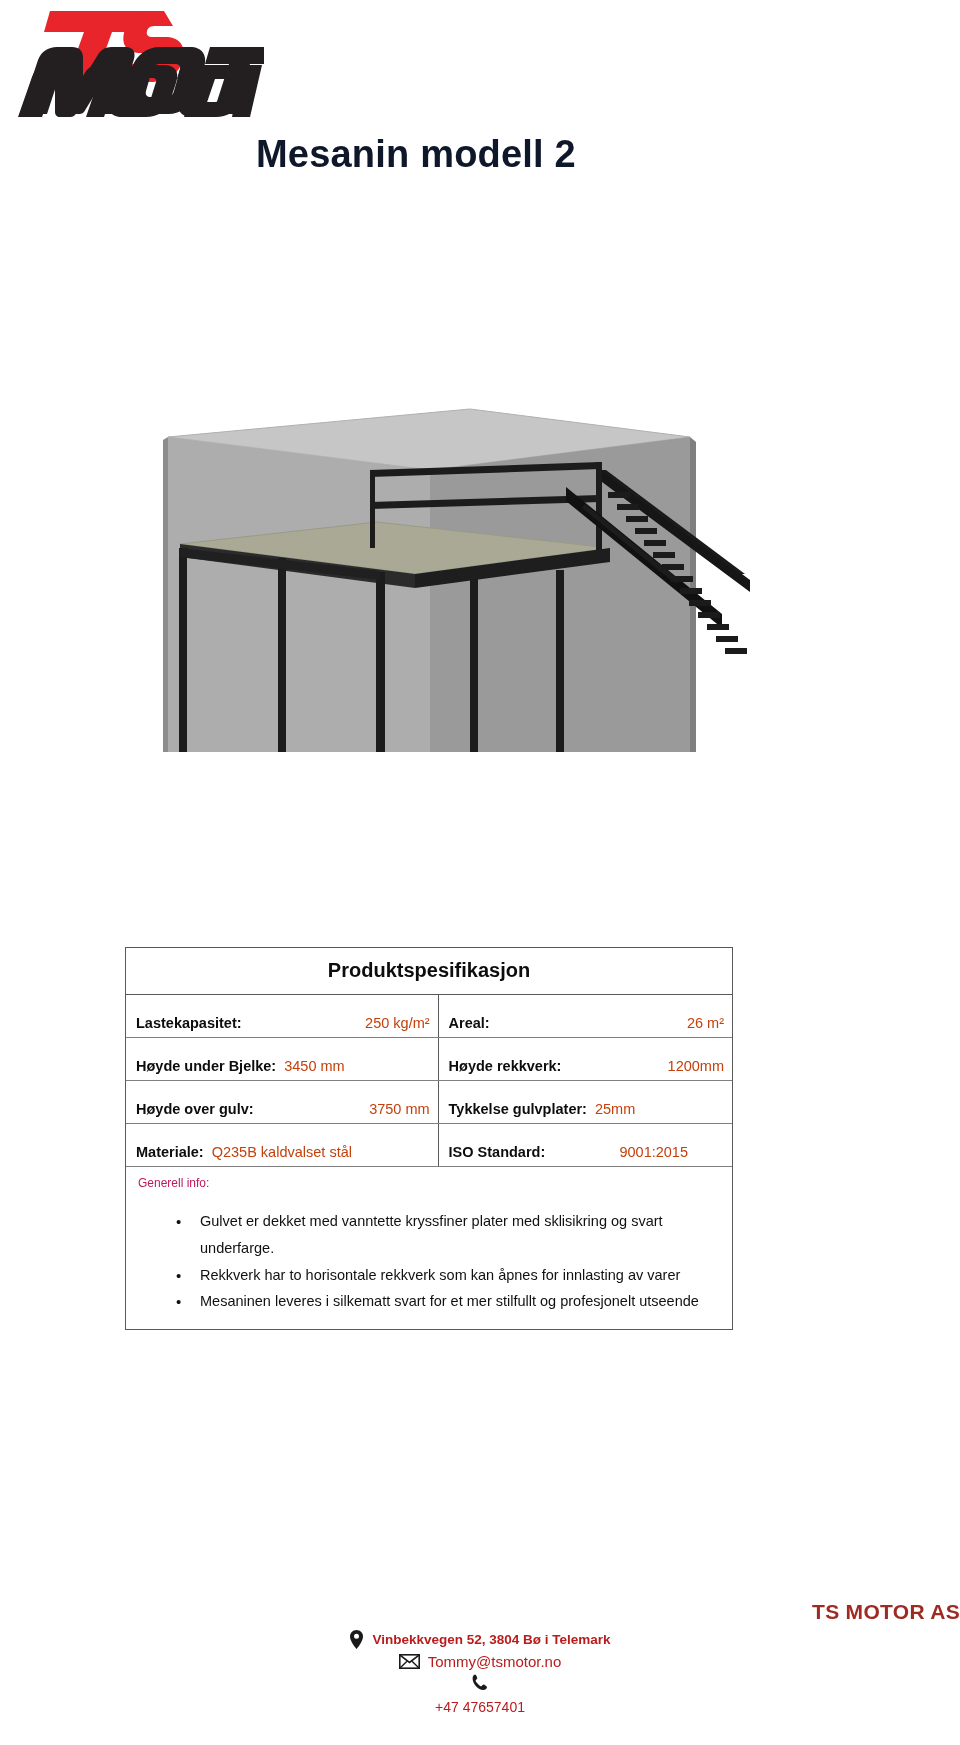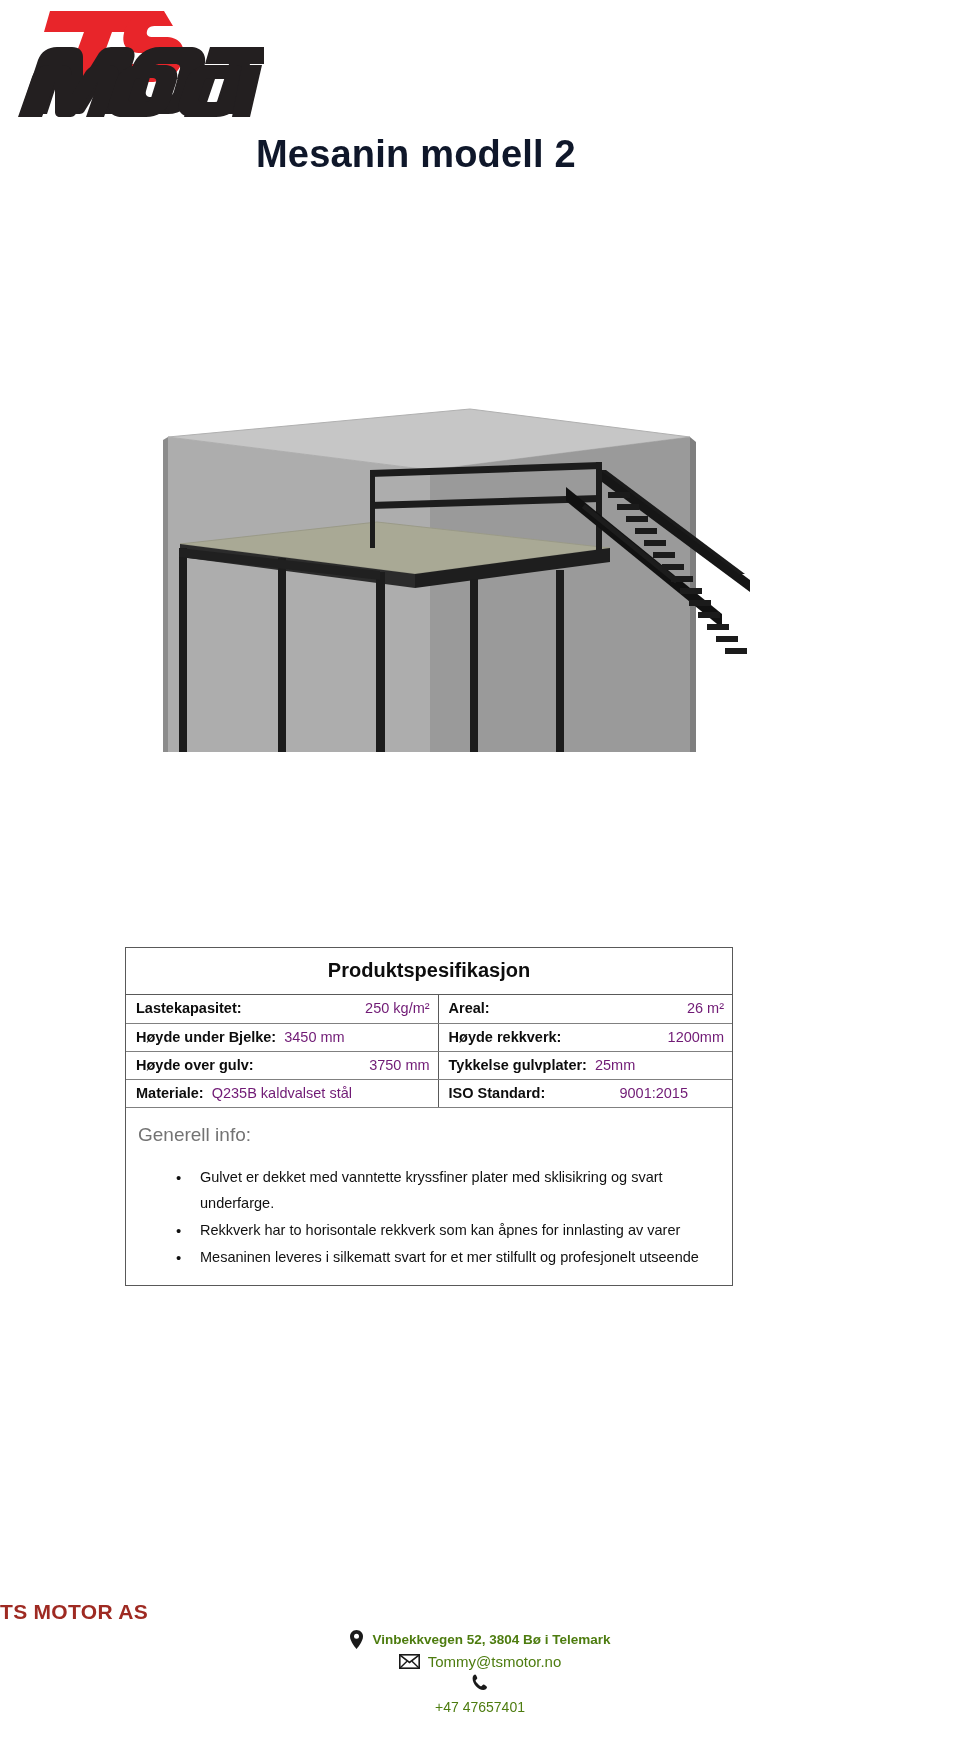--- a/index.html
+++ b/index.html
@@ -76,34 +76,34 @@
     vertical-align: middle;
     height: 28px;
   }
   td.cell-l { border-right: 1px solid #595959; }
   .kv {
     display: flex;
     align-items: baseline;
     padding-left: 10px;
     padding-right: 8px;
     white-space: nowrap;
+    margin-top: 15px;
   }
   .kv.spread { justify-content: space-between; }
   .k { font-weight: bold; color: #0d0d0d; }
-  .v { font-weight: normal; color: #701a75; }
+  .v { font-weight: normal; color: #c2410c; }
   .kv.tight .v { margin-left: 8px; }
 
   
   .geninfo {
     padding: 9px 0 0 12px;
   }
   .geninfo-label {
-    font-size: 19px;
-    color: #737373;
-    margin-top: 7px;
+    font-size: 12px;
+    color: #be185d;
   }
   ul.bullets {
     margin: 18px 0 14px 0;
     padding-left: 62px;
     list-style: none;
   }
   ul.bullets li {
     font-size: 14.5px;
     line-height: 1.85;
     color: #111;
@@ -119,37 +119,37 @@
     font-size: 15px;
     color: #111;
   }
 
   
   .footer {
     position: absolute;
     left: 0;
     top: 1600px;
     width: 960px;
-    text-align: left;
+    text-align: right;
   }
   .footer-company {
     font-size: 21px;
     font-weight: bold;
     color: #9e2a22;
     letter-spacing: 0.3px;
     margin-bottom: 6px;
   }
   .footer-line {
     display: flex;
     align-items: center;
     justify-content: center;
     gap: 8px;
     font-size: 14px;
     font-weight: bold;
-    color: #4d7c0f;
+    color: #b91c1c;
     margin: 4px 0;
   }
   .footer-line.addr { font-size: 13.5px; }
   .footer-line.phone { font-weight: normal; font-size: 14px; flex-direction: column; }
   .footer-line.mail { font-weight: normal; font-size: 15px; gap: 8px; }
   .ficon { display: inline-flex; align-items: center; justify-content: center; }
 </style>
 </head>
 <body>
 

